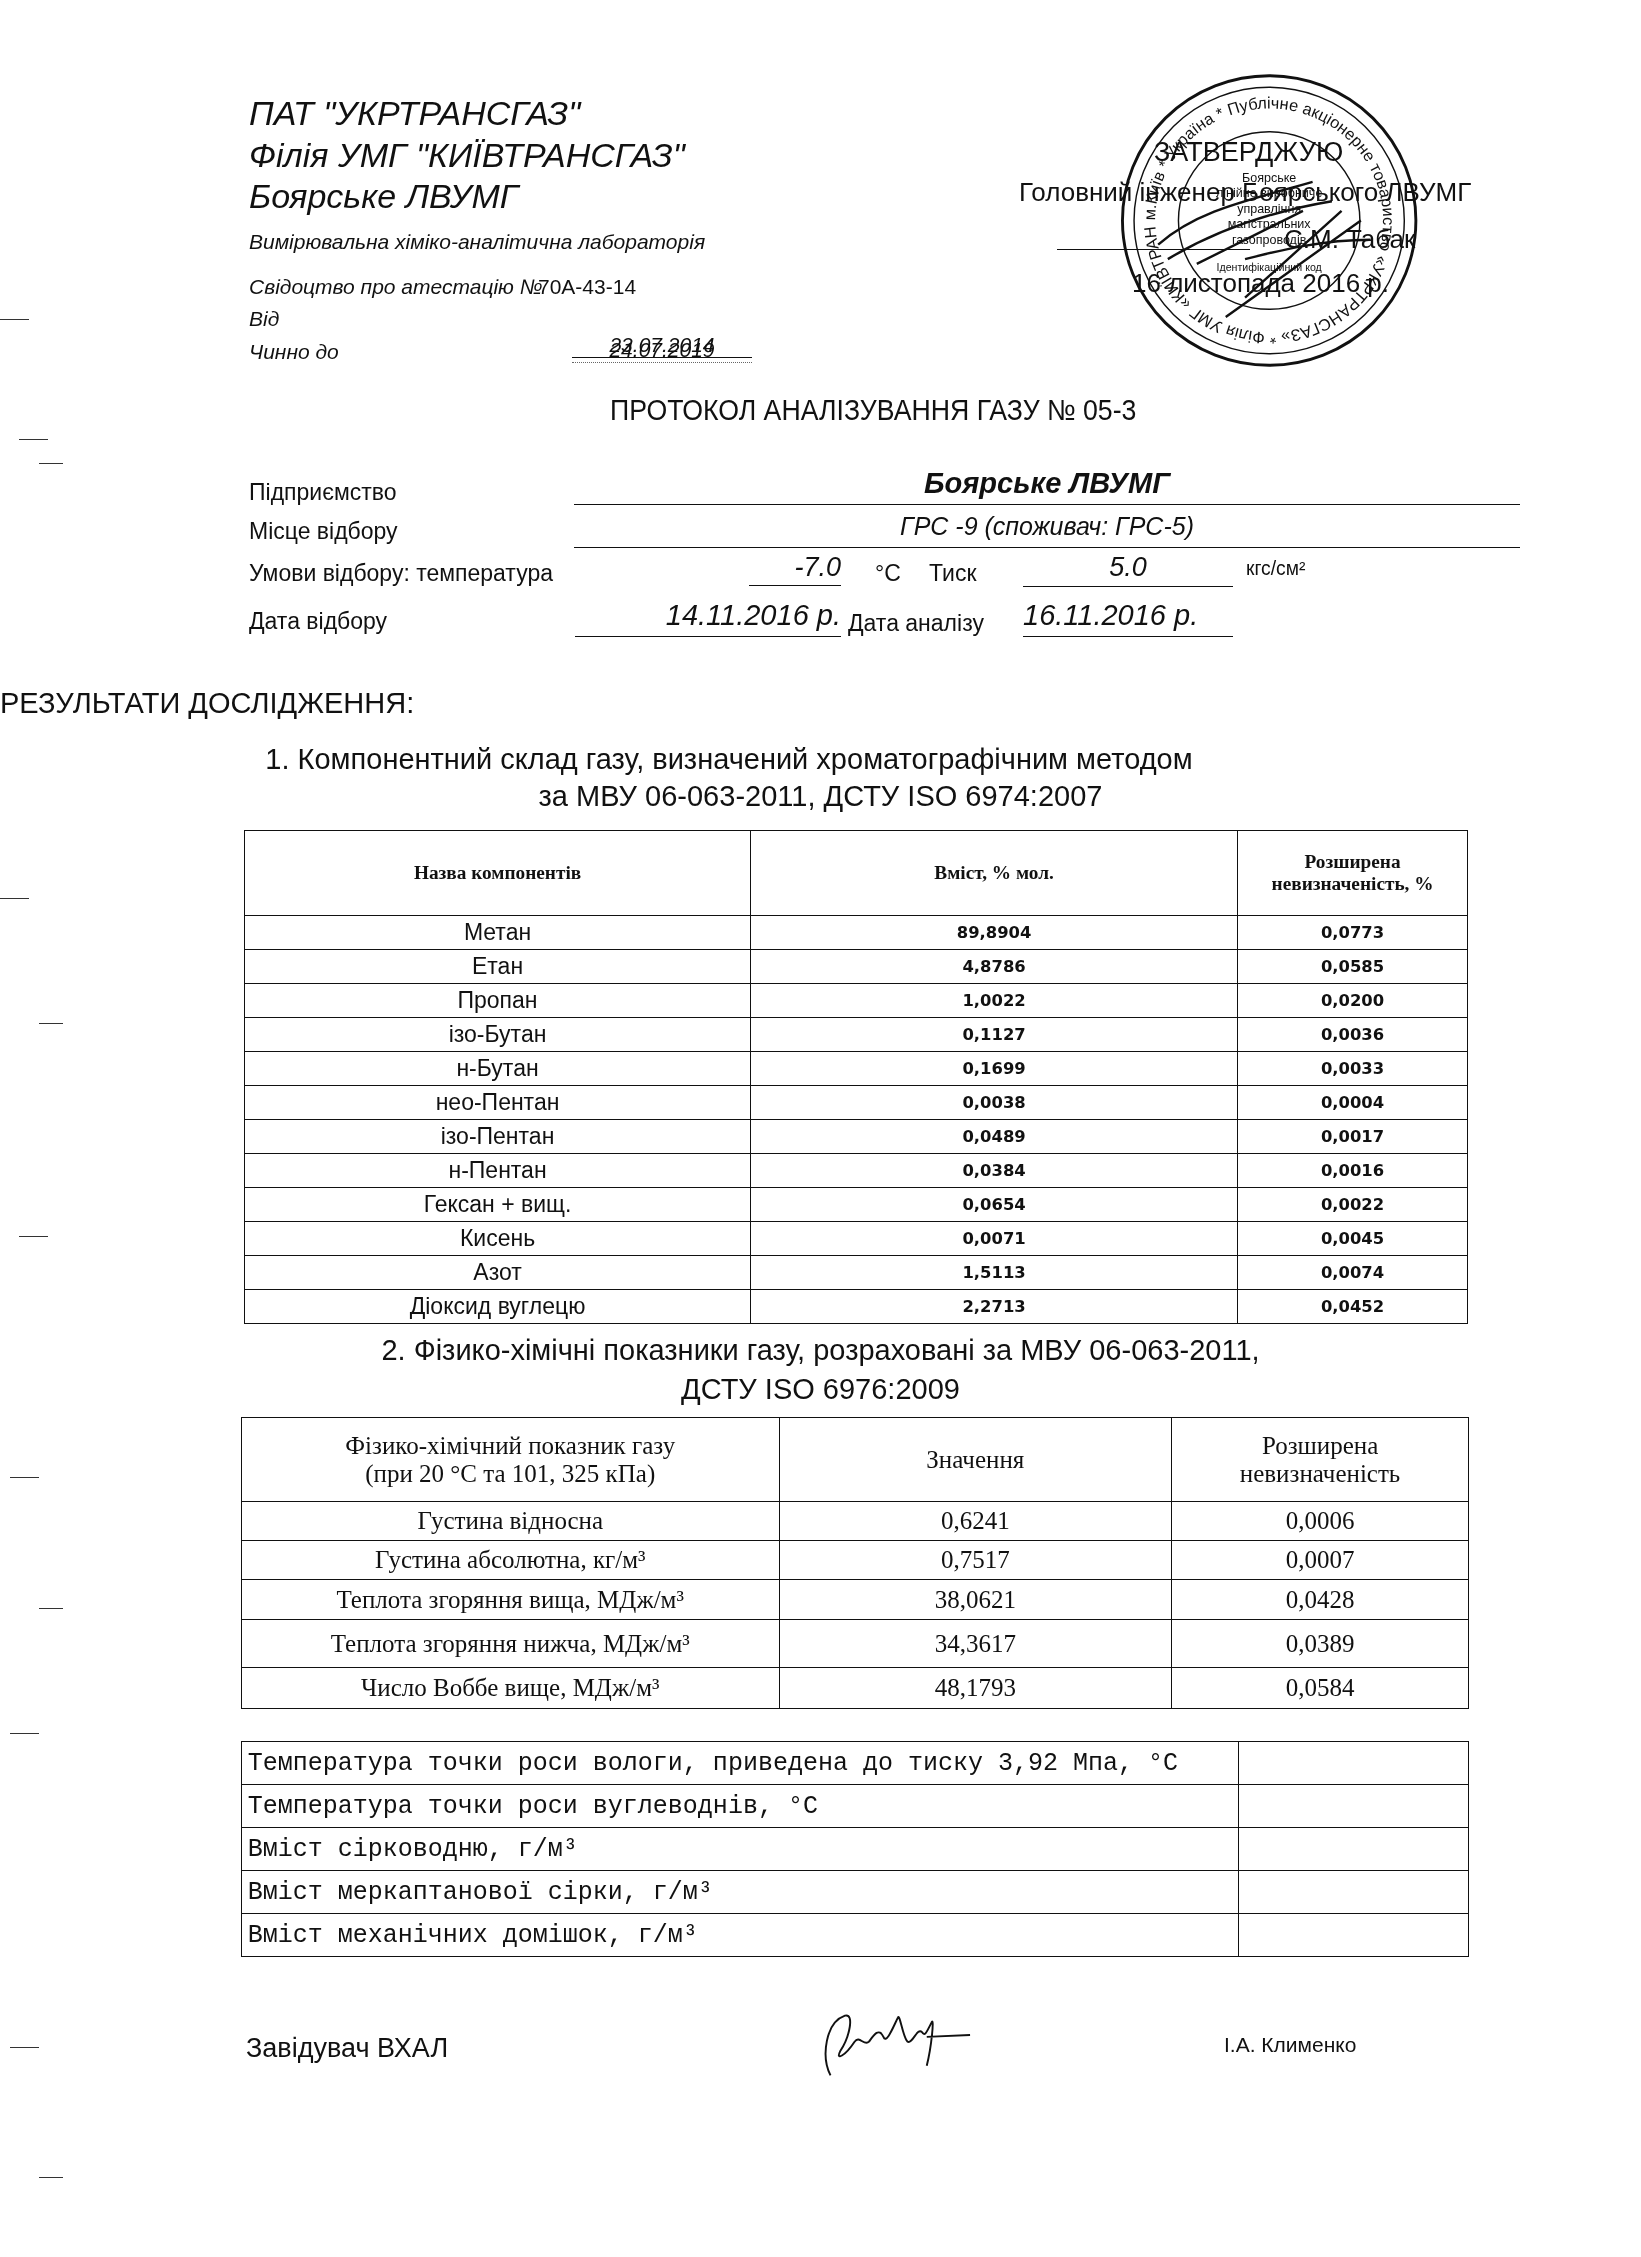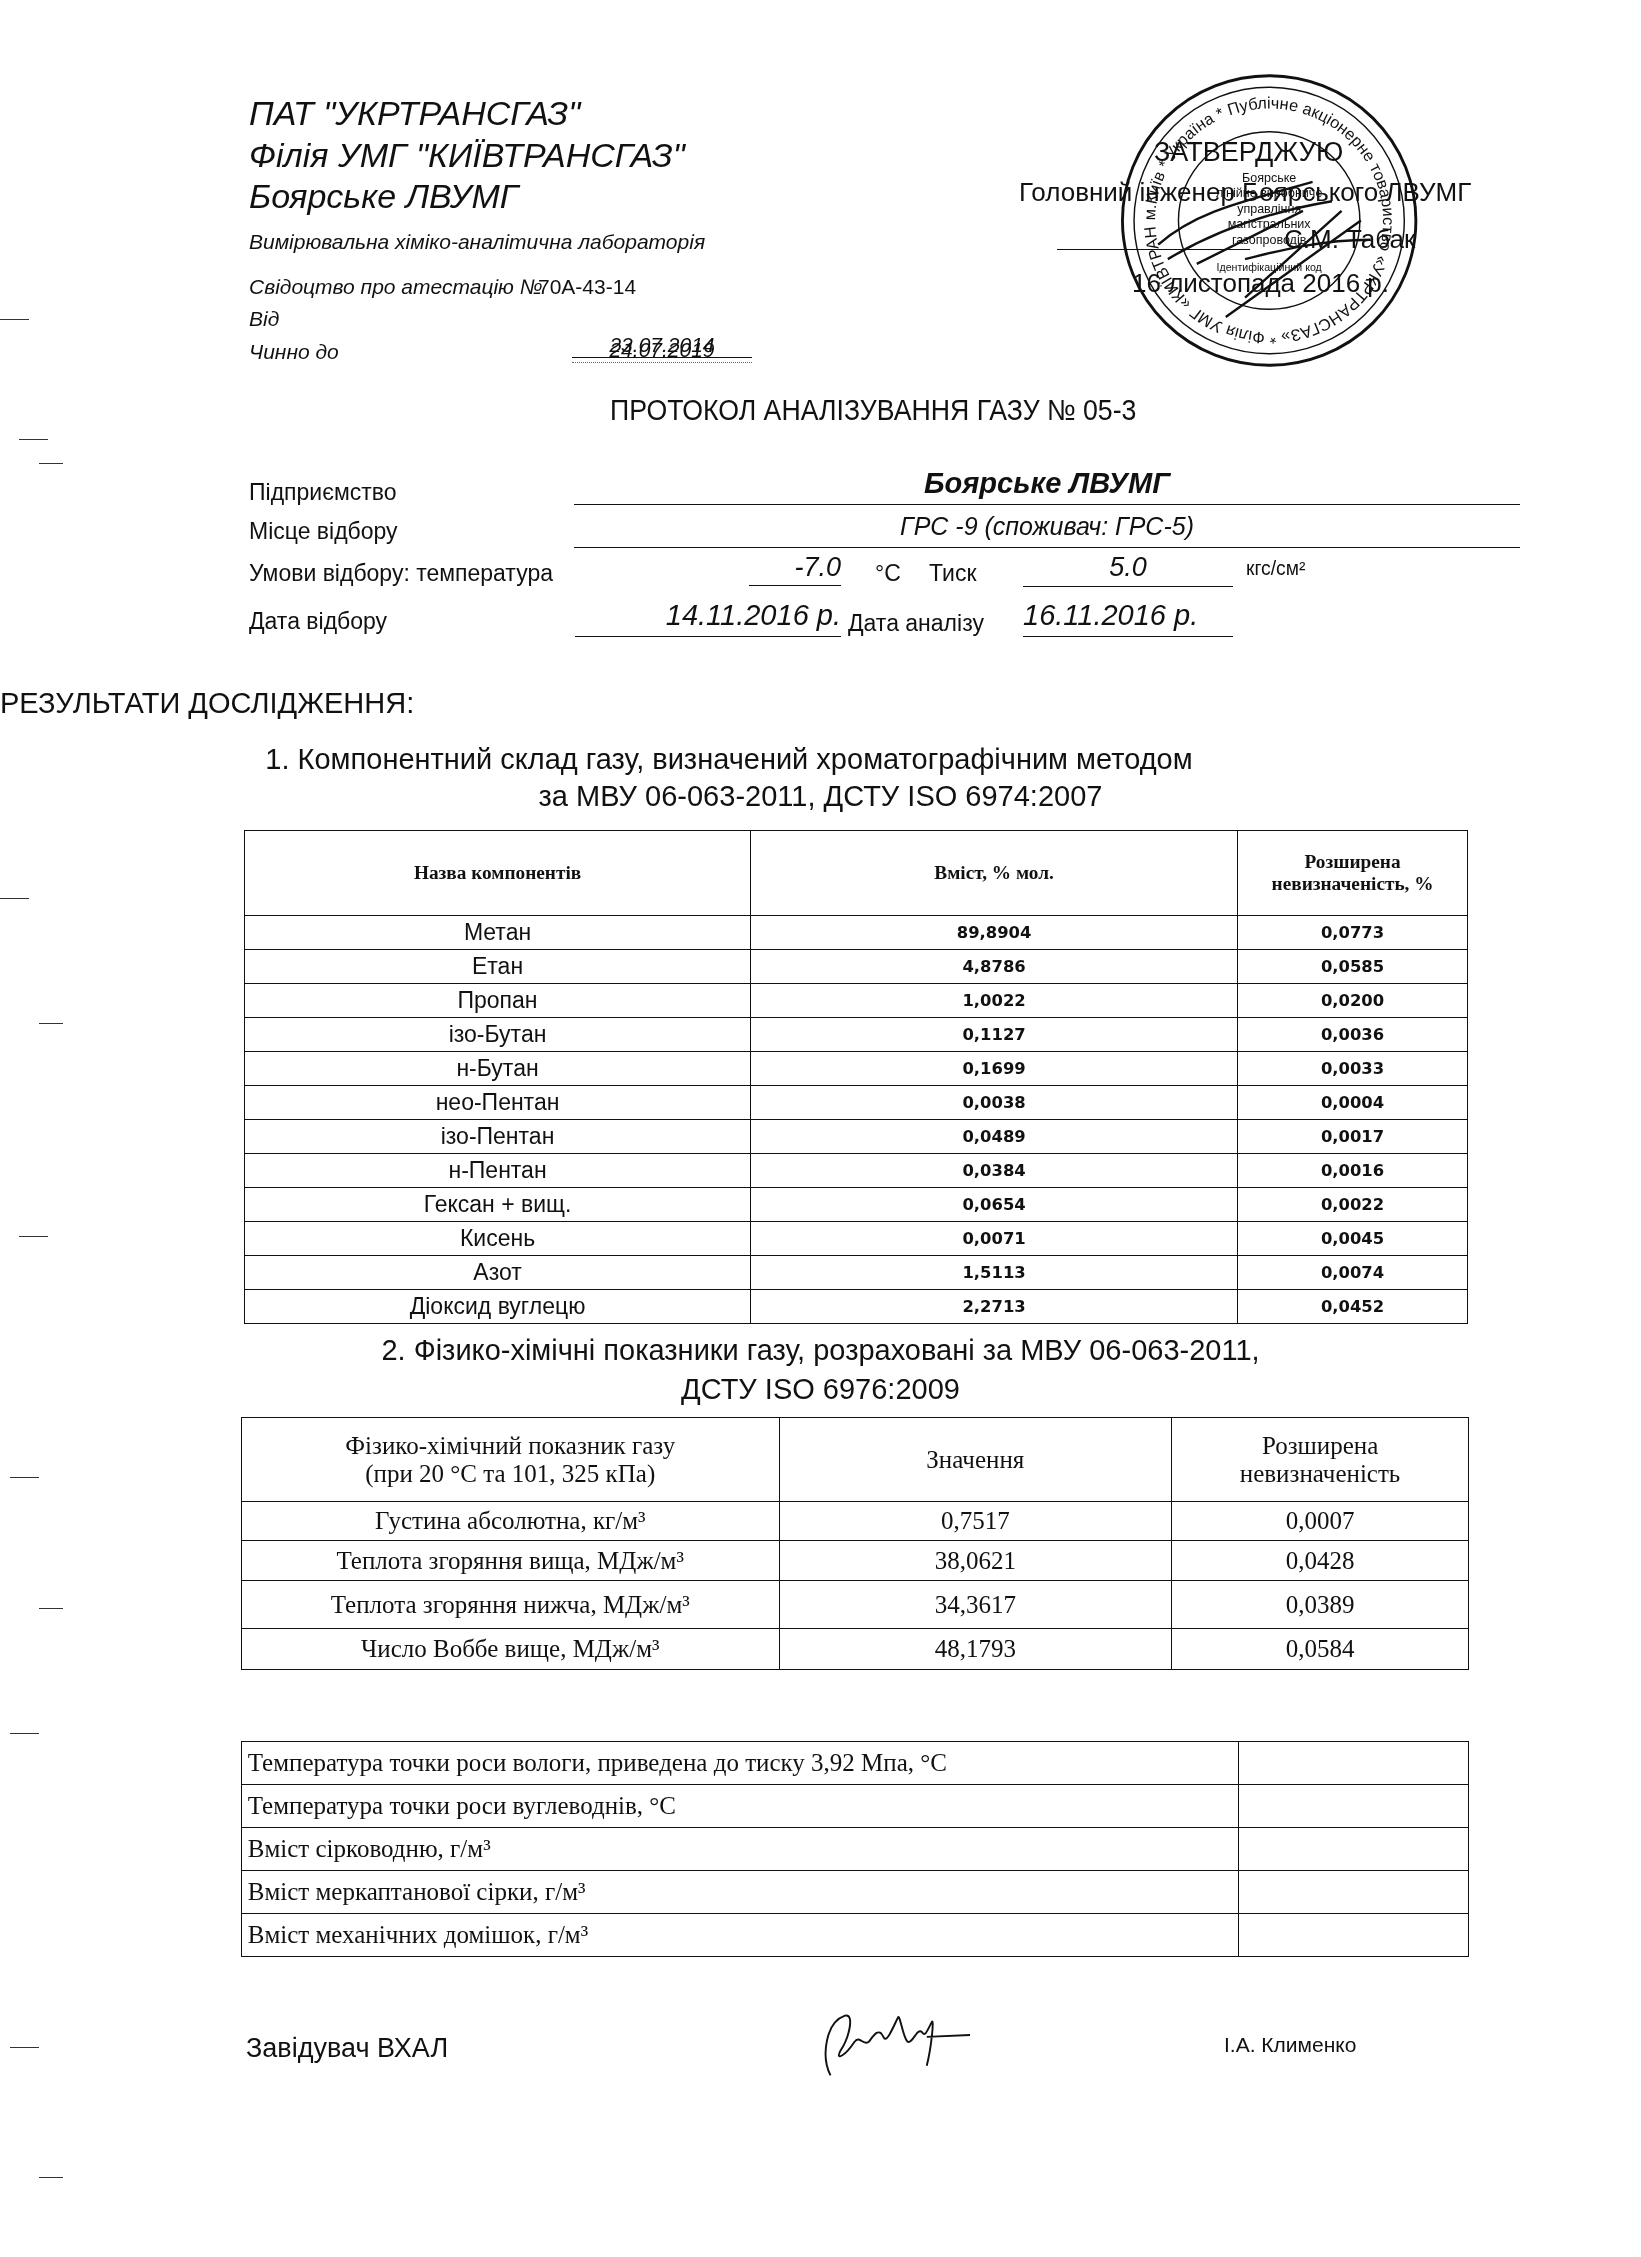--- a/index.html
+++ b/index.html
@@ -9,21 +9,21 @@
   .hdr-sm { font-style:italic; font-size:21px; }
   .ul { border-bottom:1.9px solid #111;margin-top:28px; }
   .sans-cond { font-family:"Liberation Sans", sans-serif; transform:scaleX(0.88); transform-origin:left center; }
   .title { font-size:29px; text-align:center; }
   table { border-collapse:collapse; position:absolute; }
   td, th { border:1.9px solid #111; padding:0; text-align:center; vertical-align:middle; }
   .t1 td { font-size:23px; height:33px; }
   .t1 td.v { font-size:16.4px; font-weight:bold; font-family:"DejaVu Sans", sans-serif; }
   .t1 th { font-family:"Liberation Serif", serif; font-size:19.3px; font-weight:bold; height:84px; }
   .t2 td { font-family:"Liberation Serif", serif; font-size:25px; }
-  .t3 td { font-family:Liberation Serif, serif; font-size:25px; text-align:left; padding-left:5.8px; height:42px; }
+  .t3 td { font-family:Liberation Mono, monospace; font-size:25px; text-align:left; padding-left:5.8px; height:42px; }
   .stamp { position:absolute; left:1052px; top:66px; width:444px; height:309px; }
   .edge-mark { position:absolute; left:0; width:29px; border-top:1.9px solid #333; }
 </style>
 </head>
 <body>
 
 <div class="edge-mark" style="top:319px"></div>
 <div class="edge-mark" style="top:439px;left:19.3px"></div>
 <div class="edge-mark" style="top:463px;left:39px;width:24px"></div>
 <div class="edge-mark" style="top:898px"></div>
@@ -187,20 +187,25 @@
       <div>Фізико-хімічний показник газу</div>
       <div>(при 20 °С та 101, 325 кПа)</div>
     </td>
     <td>Значення</td>
     <td>
       <div>Розширена</div>
       <div>невизначеність</div>
     </td>
   </tr>
   <tr style="height:39px">
+        <td>Густина відносна</td>
+        <td>0,6241</td>
+        <td>0,0006</td>
+      </tr>
+  <tr style="height:39px">
         <td>Густина абсолютна, кг/м³</td>
         <td>0,7517</td>
         <td>0,0007</td>
       </tr>
   <tr style="height:40px">
         <td>Теплота згоряння вища,  МДж/м³</td>
         <td>38,0621</td>
         <td>0,0428</td>
       </tr>
   <tr style="height:48px">

